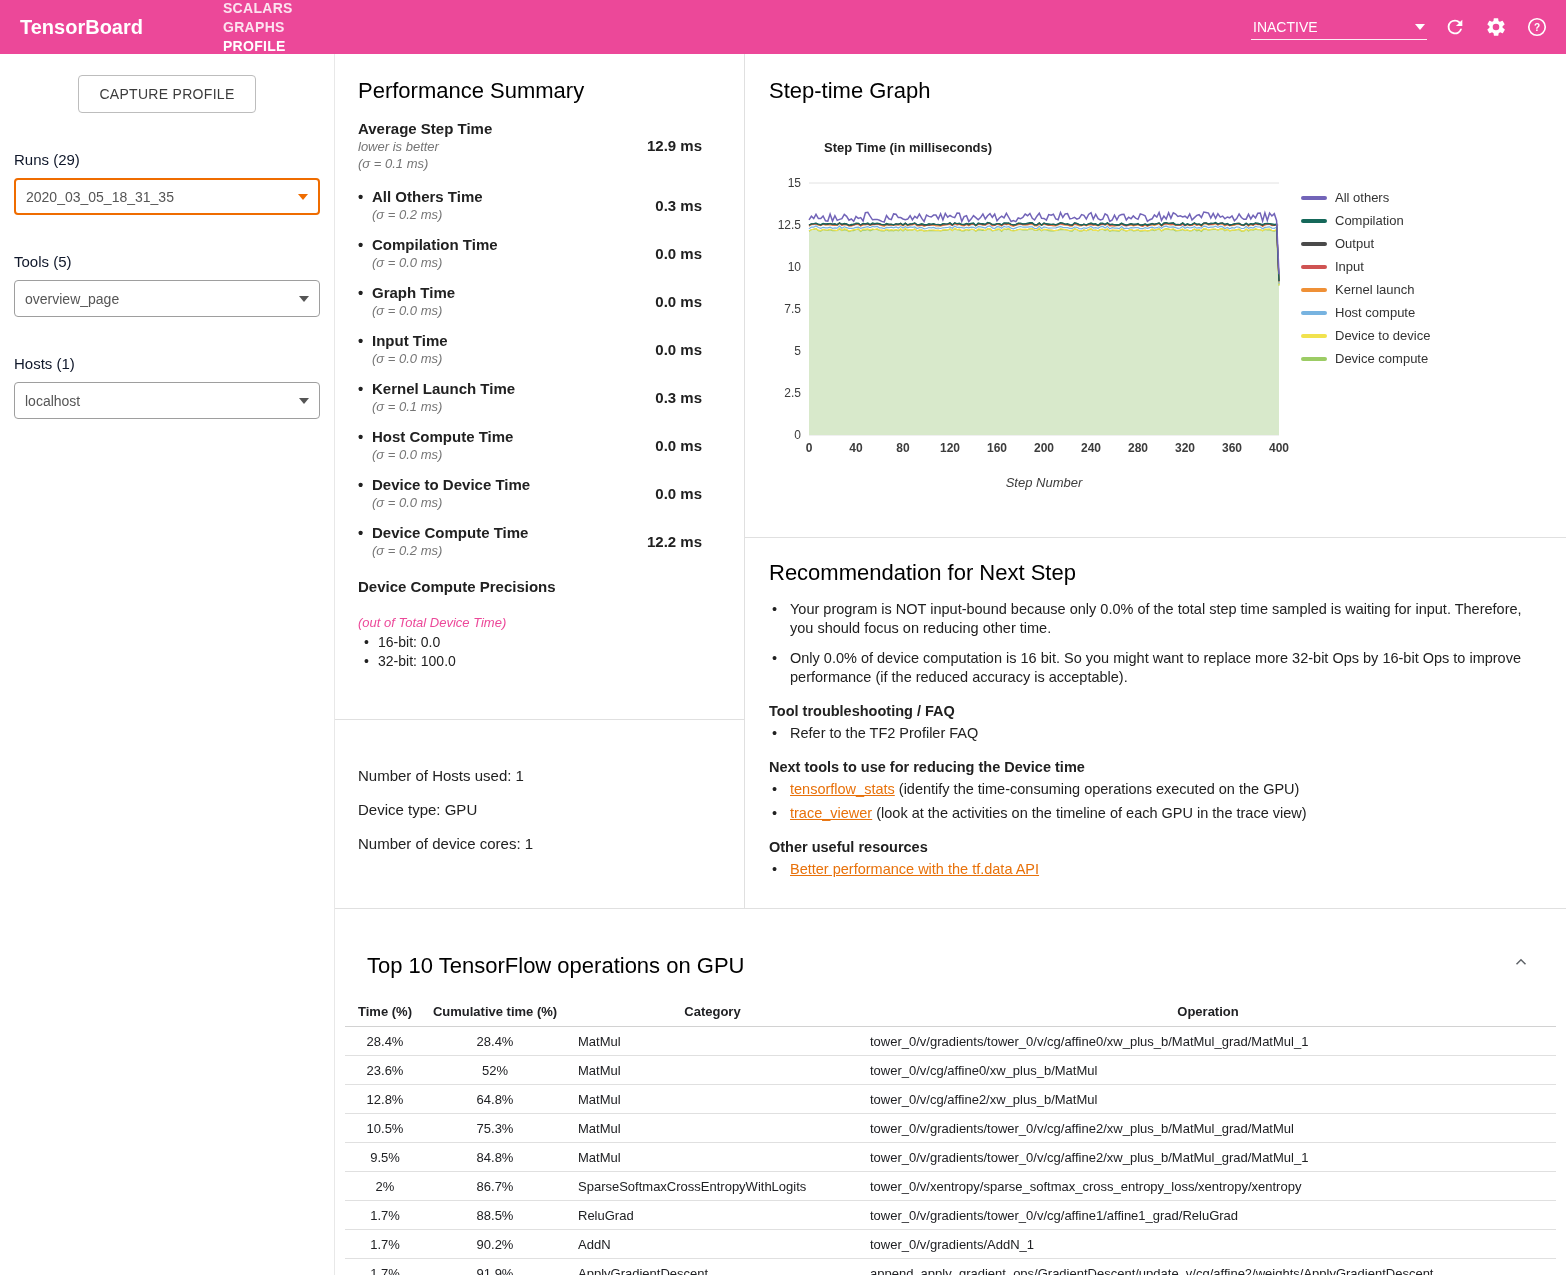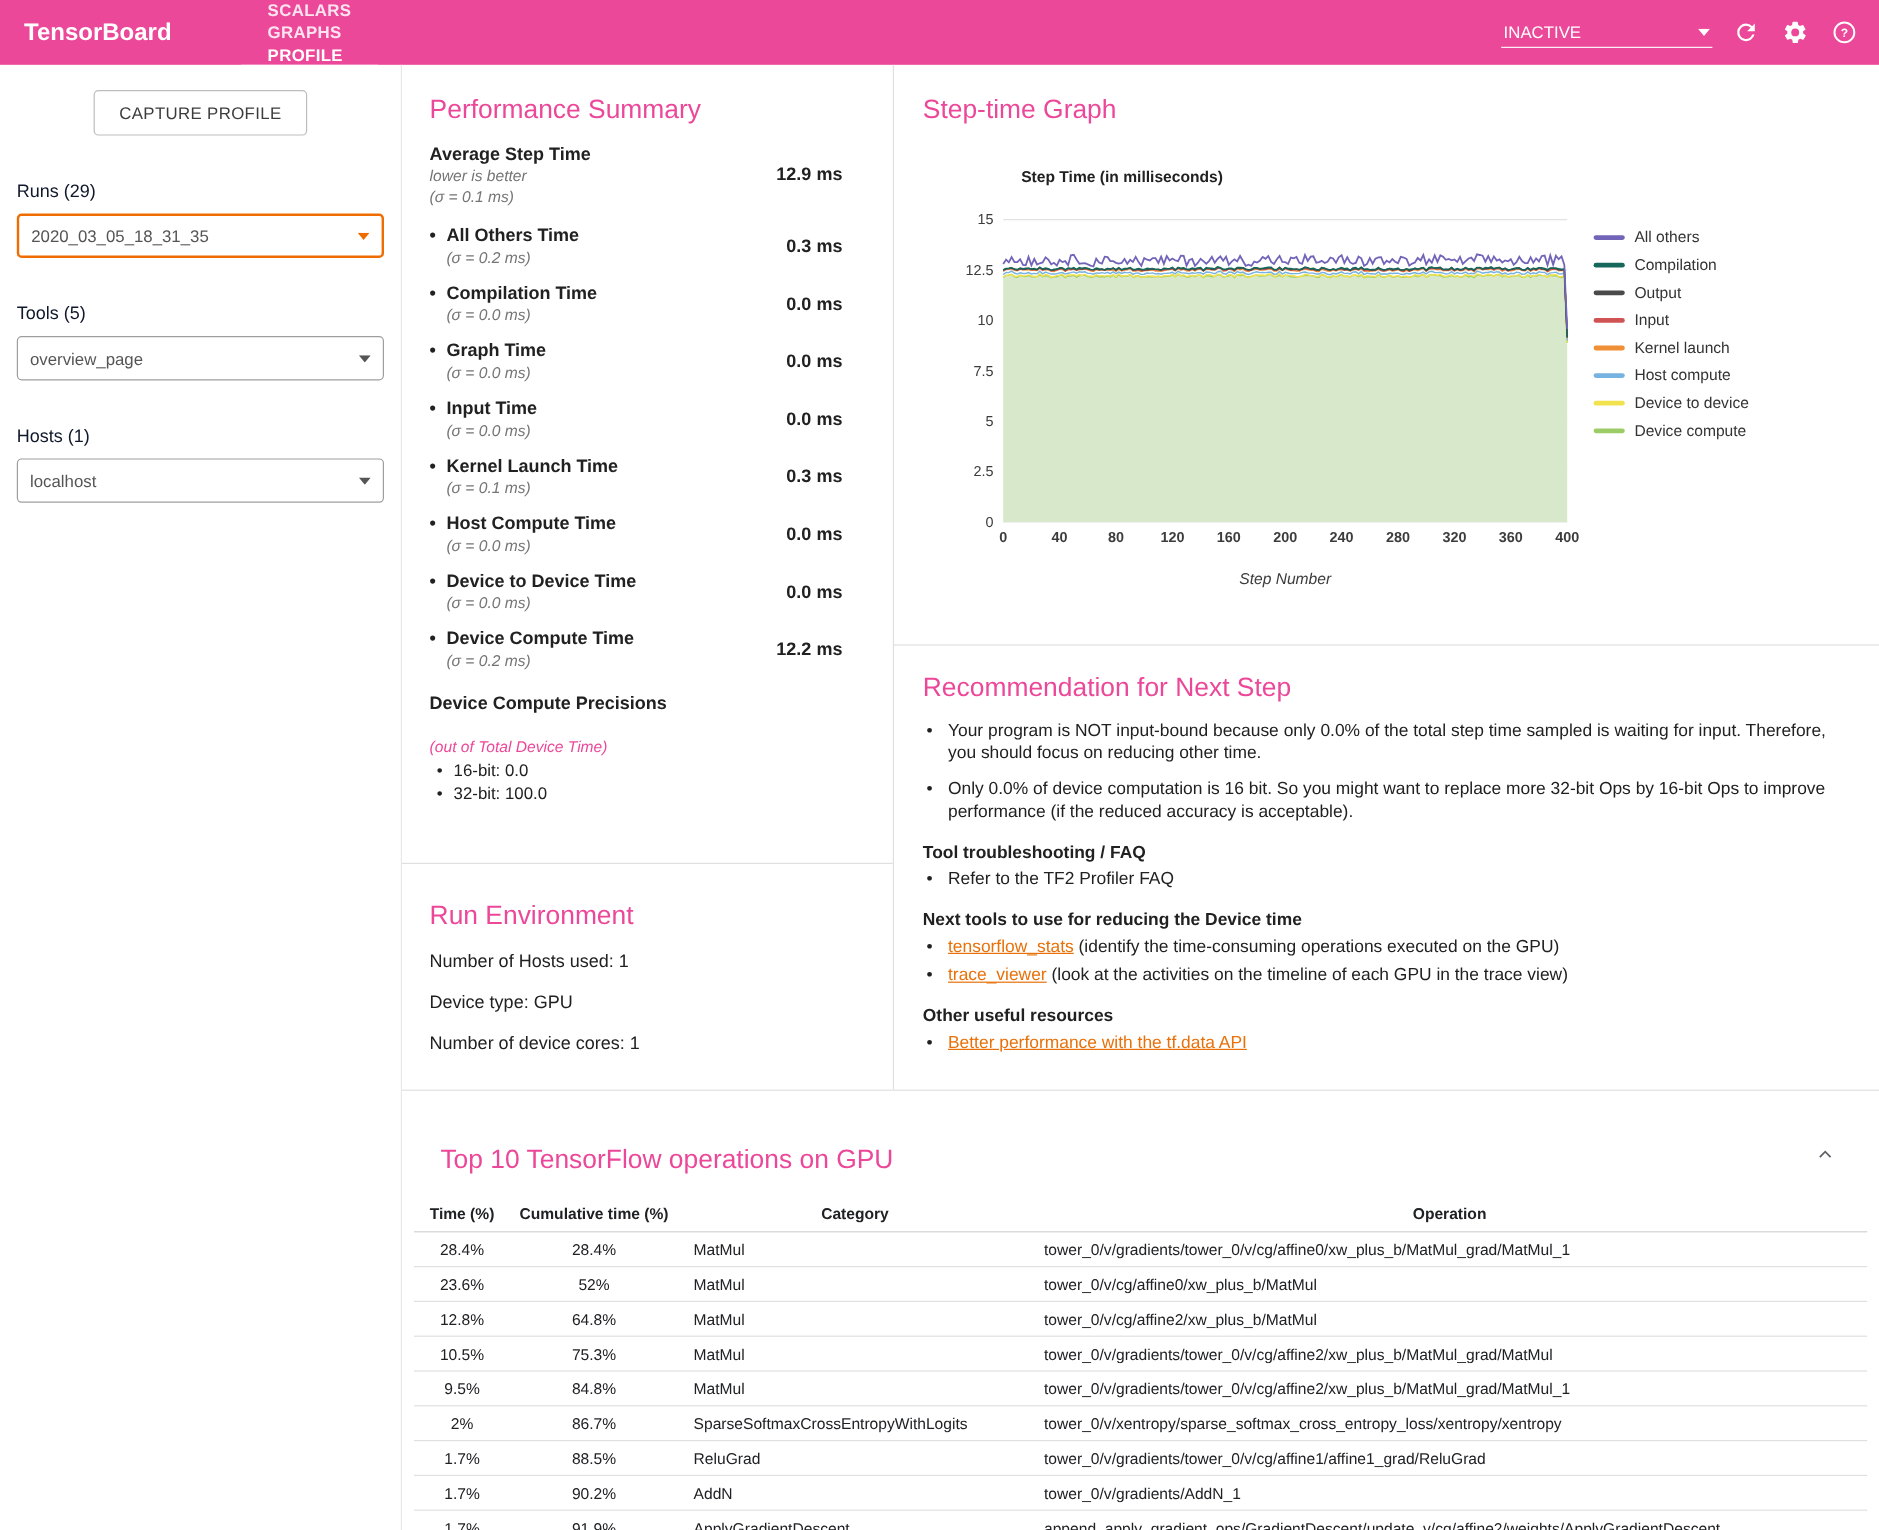--- a/index.html
+++ b/index.html
@@ -32,21 +32,21 @@
     font-family:"Liberation Sans", sans-serif; cursor:pointer; }
   .side-group { margin:0 14px; }
   .side-label { font-size:15px; color:#0f172a; margin-top:38px; margin-bottom:10px; }
   .select { height:37px; border:1px solid #9e9e9e; border-radius:4px; display:flex; align-items:center;
     justify-content:space-between; padding:0 10px; font-size:14px; color:#555; cursor:pointer; background:#fff; }
   .select.focused { border:2px solid #ef6c00; }
   .caret { color:#555; display:flex; }
   .select.focused .caret { color:#ef6c00; }
 
   
-  h2.sec-title { font-size:22px; font-weight:400; color:#ec4899; }
+  h2.sec-title { font-size:22px; font-weight:400; color:#000000; }
 
   
   .perf { height:666px; border-bottom:1px solid #e0e0e0; padding:24px 42px 0 23px; }
   .perf-avg { display:flex; justify-content:space-between; align-items:center; margin-top:16px; margin-bottom:17px; }
   .perf-avg-name { font-size:15px; font-weight:bold; }
   .perf-note, .perf-sigma { font-size:13px; font-style:italic; color:#757575; margin-top:2px; }
   .perf-value { font-size:15px; font-weight:bold; white-space:nowrap; }
   .perf-item { display:flex; justify-content:space-between; align-items:center; margin-bottom:14px; }
   .perf-name { font-size:15px; font-weight:bold; }
   .bullet-dot { display:inline-block; width:14px; color:#212121; }
@@ -57,21 +57,21 @@
   .precisions ul { list-style:none; }
   .precisions li { font-size:14px; margin:3px 0 3px 6px; padding-left:14px; position:relative; }
   .precisions li::before { content:"•"; position:absolute; left:0; }
 
   
   .runenv { flex:1; padding:30px 23px; }
   .runenv-line { font-size:15px; margin-top:17px; }
 
   
   .graph-sec { height:484px; border-bottom:1px solid #e0e0e0; padding:24px; }
-  .chart-wrap { display:flex; margin-top:36px; margin-left:31px; }
+  .chart-wrap { display:flex; margin-top:36px; margin-left:4px; }
   .chart-title { margin-left:51px; font-size:13px; font-weight:bold; margin-bottom:6px; }
   svg.step-chart { font-family:"Liberation Sans", sans-serif; display:block; }
   .legend { margin-left:12px; margin-top:50px; }
   .legend-item { display:flex; align-items:center; gap:8px; margin-bottom:8px; font-size:13px; color:#333; }
   .legend-swatch { width:26px; height:4px; border-radius:2px; flex-shrink:0; }
 
   
   .rec { flex:1; padding:22px 24px; }
   .rec ul { list-style:none; }
   .rec-bullets { margin-top:14px; max-width:785px; }
@@ -251,21 +251,20 @@
           <div class="precisions">
             <div class="precisions-title">Device Compute Precisions</div>
             <div class="precisions-sub">(out of Total Device Time)</div>
             <ul>
                 <li>16-bit: 0.0</li>
                 <li>32-bit: 100.0</li>
               </ul>
           </div>
         </section>
         <section class="runenv">
-          <h2 class="sec-title">Run Environment</h2>
           <div>
               <div class="runenv-line">Number of Hosts used: 1</div>
               <div class="runenv-line">Device type: GPU</div>
               <div class="runenv-line">Number of device cores: 1</div>
             </div>
         </section>
       </div>
 
       <div class="col-right">
         <section class="graph-sec">

